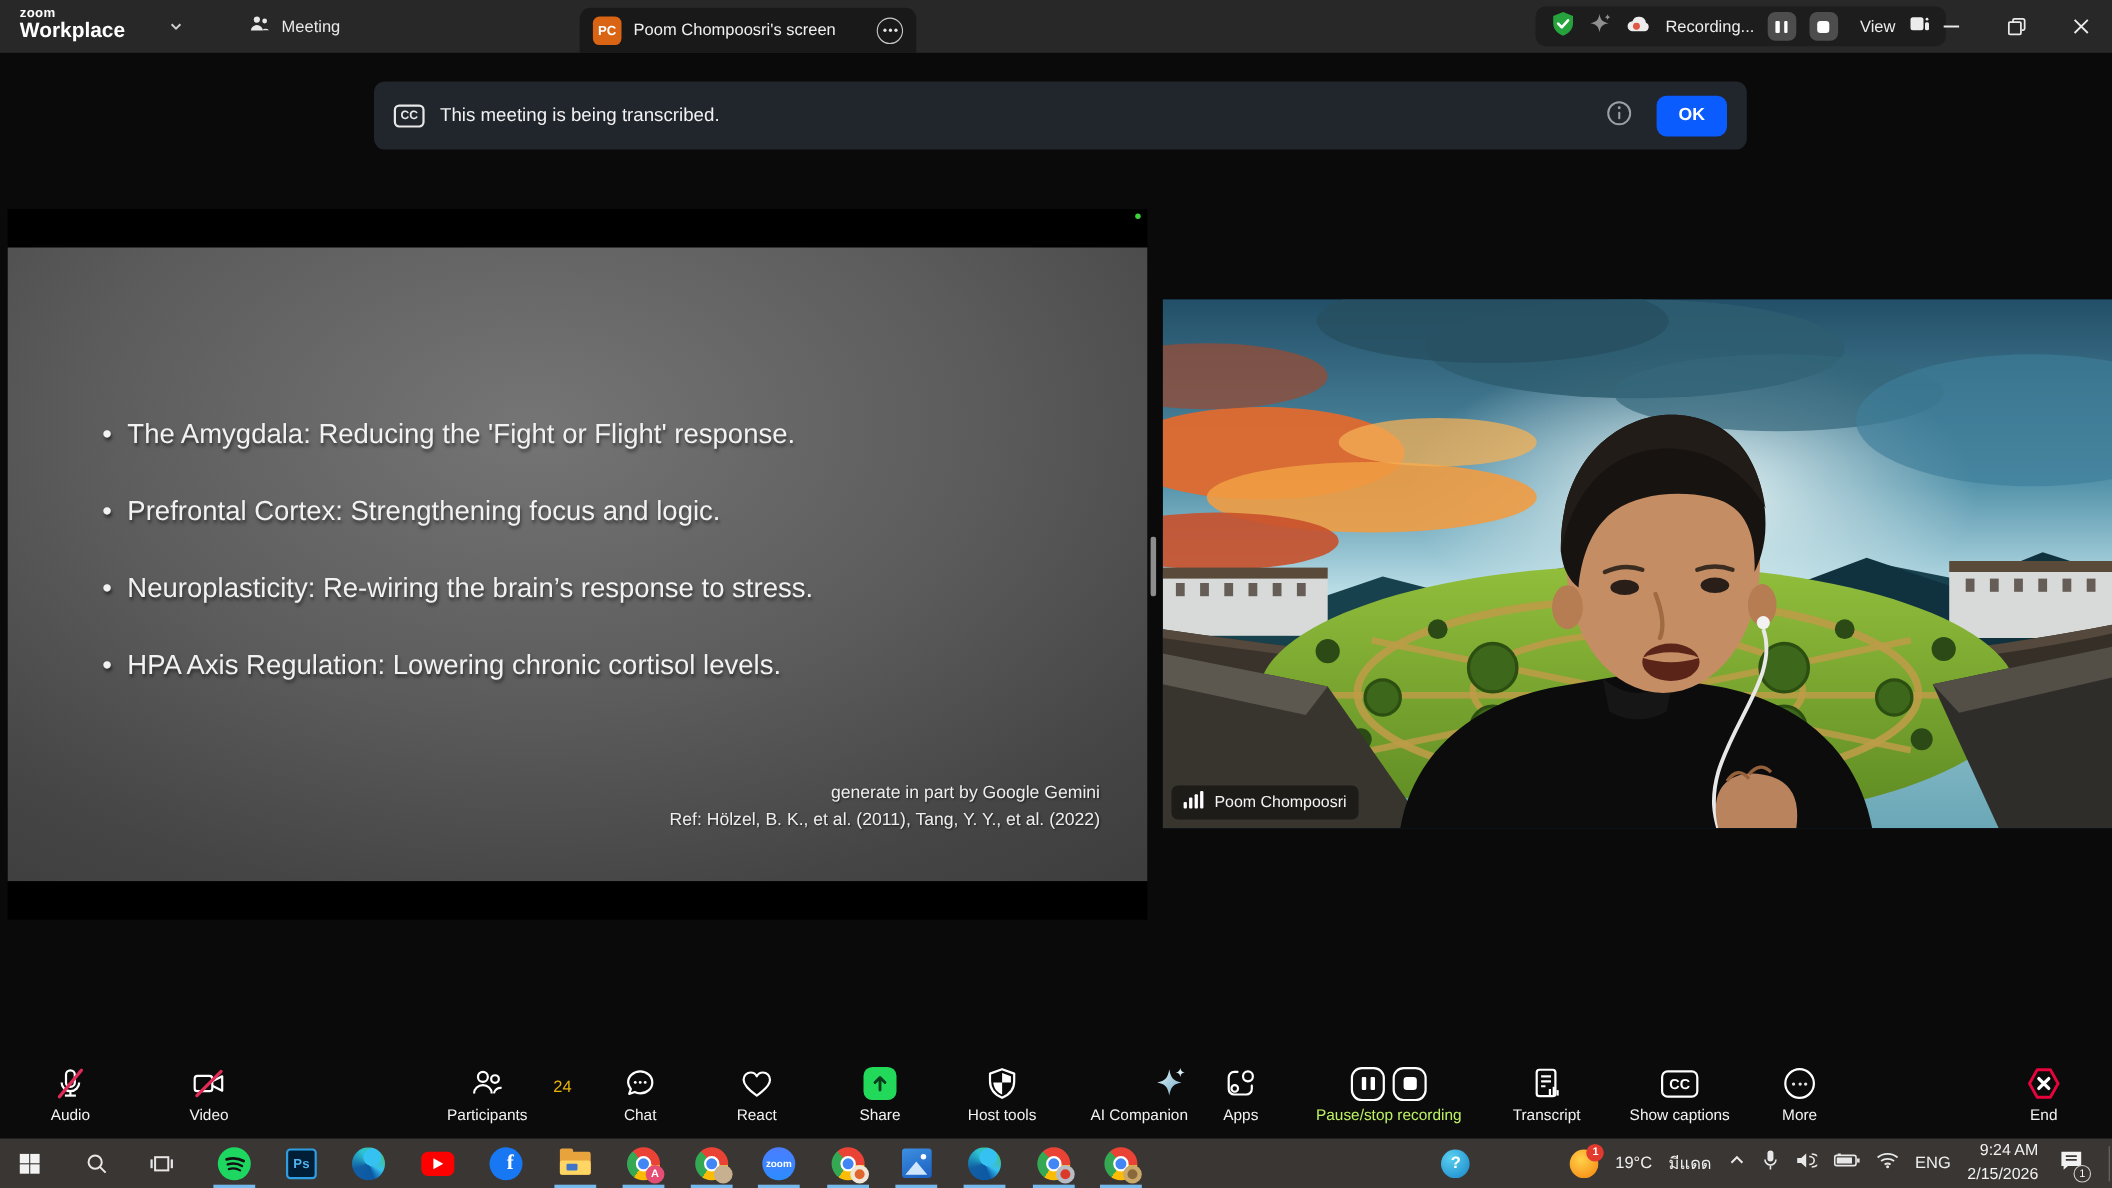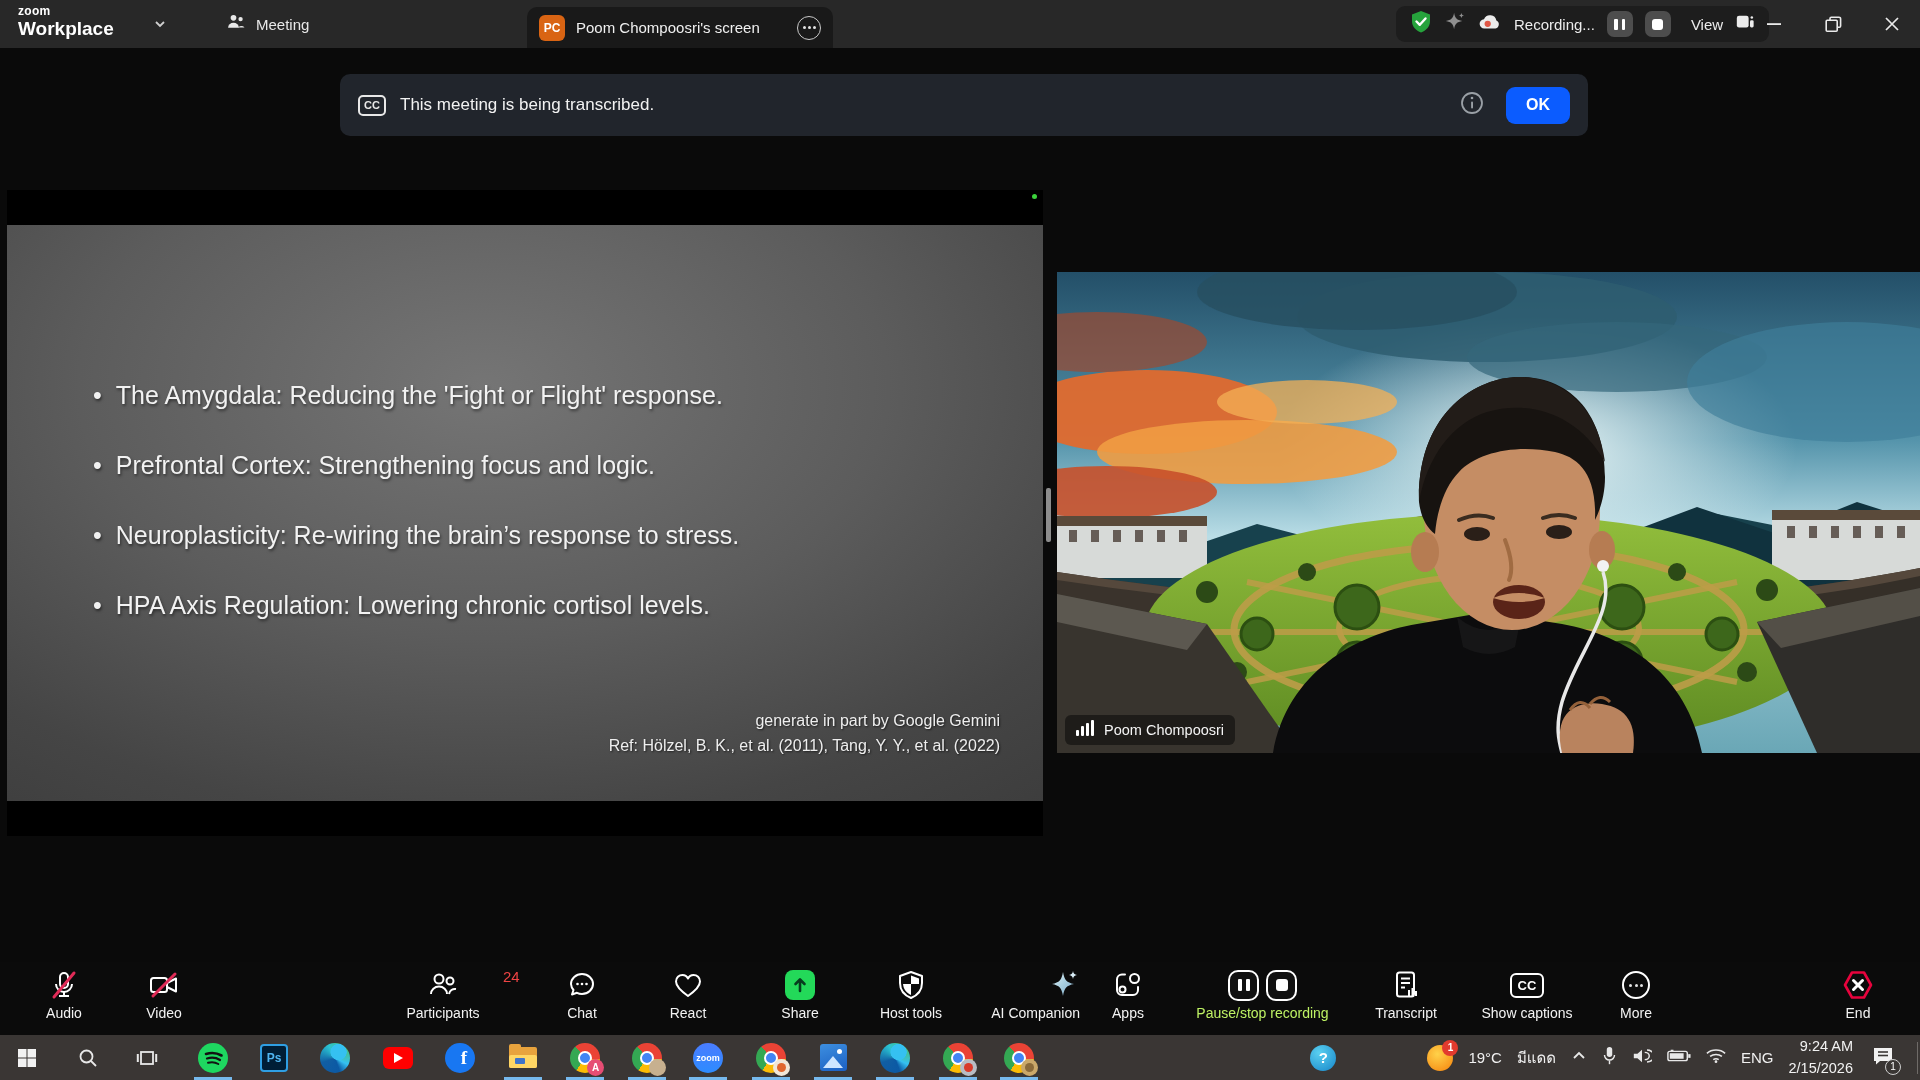--- a/index.html
+++ b/index.html
@@ -50,21 +50,21 @@
   .name-pill { position:absolute; left:8px; bottom:8px; background:rgba(10,10,10,.55); border-radius:6px; display:flex; align-items:center; gap:8px; padding:5px 11px;text-align:right; }
   .name-pill .nm { font-size:14.5px; color:#f5f5f5; }
   .sigbars i { display:inline-block; width:3px; background:#fff; margin-right:2px; border-radius:1px; }
 
   
   #toolbar { position:absolute; left:0; top:962px; width:1920px; height:73px; background:#0b0b0b; }
   .tb-item { position:absolute; top:6px; width:120px; display:flex; flex-direction:column; align-items:center; }
   .tb-icon { height:34px; display:flex; align-items:center; justify-content:center; }
   .tb-lbl { font-size:14px; color:#f3f3f3; margin-top:3px; white-space:nowrap; }
   .tb-lbl.dim { color:#bef264; }
-  .count-badge { position:absolute; left:76px; top:0px; font-size:15px; color:#ef4444; }
+  .count-badge { position:absolute; left:76px; top:12px; font-size:15px; color:#eab308; }
   .share-ico { width:30px; height:30px; background:#23d959; border-radius:8px; display:flex; align-items:center; justify-content:center; }
   .cc-big { width:34px; height:25px; border:2.5px solid #fff; border-radius:6px; font-size:13px; font-weight:bold; display:flex; align-items:center; justify-content:center; }
   .more-circle { width:28px; height:28px; border:2.5px solid #fff; border-radius:50%; display:flex; align-items:center; justify-content:center; gap:2.5px; }
   .rec-btns { display:flex; gap:7px; align-items:center; height:34px; }
   .rec-btn { width:31px; height:31px; border:2.5px solid #fff; border-radius:10px; background:#111; display:flex; align-items:center; justify-content:center; }
   .rec-btn .pb { width:4px; height:12px; background:#fff; border-radius:1px; margin:0 2px; }
   .rec-btn .sq { width:12px; height:12px; background:#fff; border-radius:3px; }
 
   
   #taskbar { position:absolute; left:0; top:1035px; width:1920px; height:45px; background:#3a3634; }
@@ -342,21 +342,21 @@
           <rect x="11" y="3" width="8" height="15" rx="4" fill="none" stroke="#fff" stroke-width="2"></rect>
           <path d="M7,14 a8,8 0 0 0 16,0" fill="none" stroke="#fff" stroke-width="2"></path>
           <line x1="15" y1="22" x2="15" y2="26" stroke="#fff" stroke-width="2"></line>
           <line x1="10" y1="26" x2="20" y2="26" stroke="#fff" stroke-width="2"></line>
           <line x1="5" y1="27" x2="25" y2="3" stroke="#e02b57" stroke-width="3" stroke-linecap="round"></line>
         </svg>
     </div>
     <div class="tb-lbl">Audio</div>
   </div>
 
-  <div class="tb-item" style="left:104px;">
+  <div class="tb-item" style="left:130px;">
     <div class="tb-icon">
       <svg width="32" height="30" viewBox="0 0 32 30">
           <rect x="3" y="8" width="16" height="14" rx="2.5" fill="none" stroke="#fff" stroke-width="2"></rect>
           <path d="M19,13 L28,8.5 V21.5 L19,17" fill="none" stroke="#fff" stroke-width="2" stroke-linejoin="round"></path>
           <line x1="5" y1="26" x2="27" y2="4" stroke="#e02b57" stroke-width="3" stroke-linecap="round"></line>
         </svg>
     </div>
     <div class="tb-lbl">Video</div>
   </div>
 

